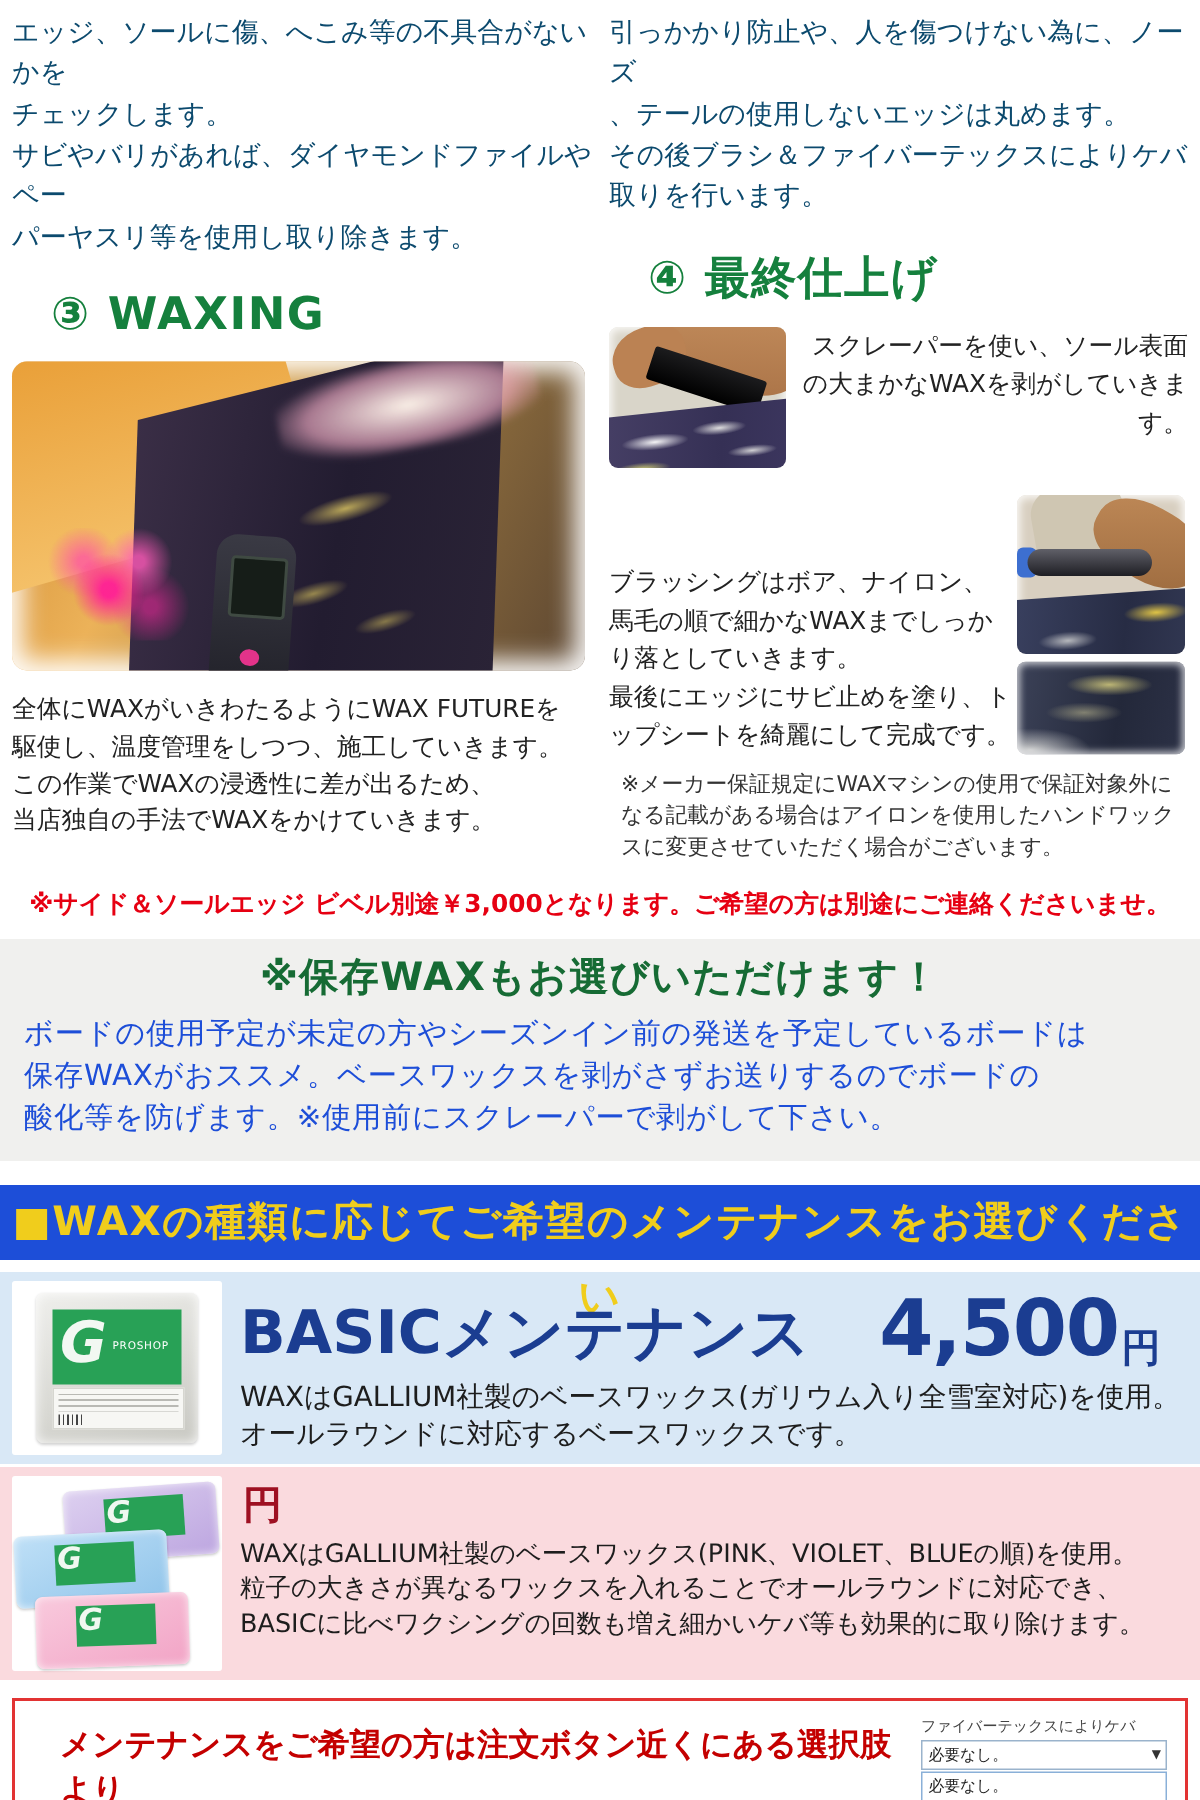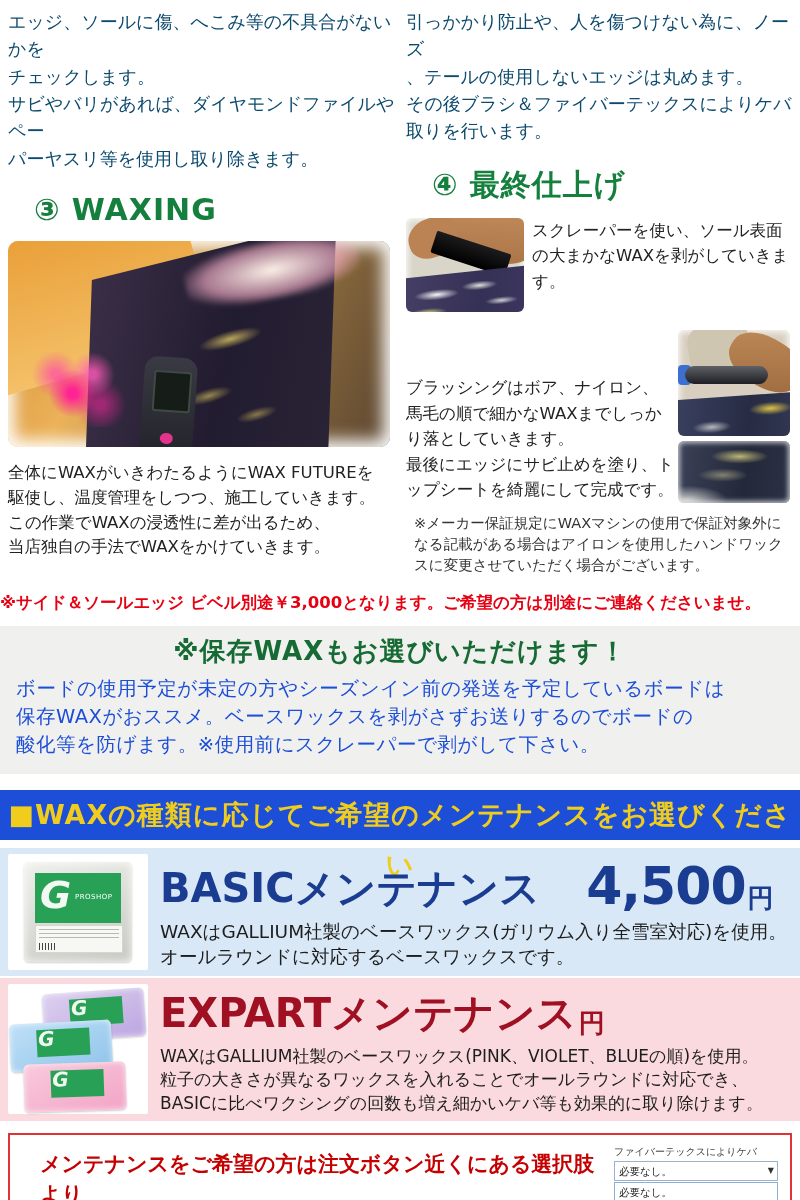--- a/index.html
+++ b/index.html
@@ -44,21 +44,21 @@
   .sc-arm{position:absolute;right:-12%;top:-18%;width:78%;height:62%;background:linear-gradient(160deg,#c89261,#a97246);border-radius:42%;transform:rotate(22deg);}
   .sc-hand{position:absolute;left:2%;top:0;width:42%;height:42%;background:#bb8253;border-radius:50% 40% 50% 40%;transform:rotate(-18deg);}
   .sc-blade{position:absolute;left:22%;top:26%;width:66%;height:24%;background:linear-gradient(180deg,#1c1c1e,#000);transform:rotate(18deg);border-radius:2px;}
   .sc-board{position:absolute;left:-6%;bottom:-10%;width:115%;height:52%;transform:rotate(-6deg);
     background:
       radial-gradient(ellipse 30px 7px at 28% 40%, rgba(255,255,255,.95), transparent 75%),
       radial-gradient(ellipse 24px 6px at 60% 30%, rgba(250,250,245,.85), transparent 75%),
       radial-gradient(ellipse 26px 6px at 20% 75%, rgba(230,230,120,.85), transparent 75%),
       radial-gradient(ellipse 22px 5px at 75% 65%, rgba(245,245,240,.8), transparent 75%),
       linear-gradient(100deg,#474066,#353055 60%,#3d3760);}
-  .scrape-text{font-size:16.5px;line-height:1.55;color:#222;width:266px;}
+  .scrape-text{font-size:16.5px;line-height:1.55;color:#222;width:266px;text-align:right;}
 
   .brush-row{display:flex;margin-top:18px;align-items:flex-end;}
   .brush-text{width:270px;font-size:16.5px;line-height:1.55;color:#222;white-space:pre-line;}
   .brush-pics{margin-left:2px;width:114px;}
   .photo-brushing{position:relative;width:112px;height:106px;border-radius:6px;overflow:hidden;background:#d8cfc0;box-shadow:inset 0 0 6px 2px rgba(255,255,255,.85);}
   .br-wall{position:absolute;left:10%;top:-6%;width:55%;height:55%;background:#cfc6b2;border-radius:30%;transform:rotate(-10deg);}
   .br-arm{position:absolute;right:-14%;top:8%;width:70%;height:46%;background:linear-gradient(150deg,#c08a58,#9c6a3e);border-radius:45%;transform:rotate(30deg);}
   .br-roller{position:absolute;left:6%;top:34%;width:74%;height:17%;background:linear-gradient(180deg,#606068,#1e1e24);border-radius:9px;}
   .br-grip{position:absolute;left:0;top:33%;width:12%;height:19%;background:#3d6fd0;border-radius:4px;}
   .br-board{position:absolute;left:-4%;bottom:-8%;width:112%;height:46%;transform:rotate(-4deg);
@@ -69,21 +69,21 @@
   .photo-closeup{position:relative;width:112px;height:62px;margin-top:5px;border-radius:6px;overflow:hidden;
     background:
       radial-gradient(ellipse 40px 10px at 55% 25%, rgba(225,215,130,.8), transparent 72%),
       radial-gradient(ellipse 34px 9px at 40% 55%, rgba(200,195,150,.55), transparent 75%),
       radial-gradient(ellipse 50px 18px at 8% 95%, rgba(235,235,230,.8), transparent 80%),
       linear-gradient(100deg,#3c4258,#23283a 60%,#2c3146);
     box-shadow:inset 0 0 5px 2px rgba(255,255,255,.7);}
   .warranty-note{margin-top:10px;padding-left:8px;font-size:14.5px;line-height:1.45;color:#333;width:382px;}
 
   
-  .bevel-notice{margin-top:16px;text-align:left;font-size:16.5px;font-weight:bold;color:#e60012;}
+  .bevel-notice{margin-top:16px;text-align:center;font-size:16.5px;font-weight:bold;color:#e60012;}
   .storage{margin-top:12px;background:#f0f0ee;padding:8px 0 14px;}
   .storage-heading{text-align:center;font-size:26px;font-weight:bold;color:#166b34;letter-spacing:1px;}
   .storage-body{margin-top:6px;padding:0 16px;font-size:19.5px;line-height:1.45;color:#1d4ed8;white-space:pre-line;letter-spacing:.5px;}
 
   .banner{margin-top:16px;height:50px;line-height:50px;background:#1d4ed8;text-align:center;
     color:#f0cd1c;font-size:27px;font-weight:bold;letter-spacing:1px;}
 
   
   .plan{display:flex;align-items:flex-start;margin-top:8px;padding:6px 0;}
   .plan-basic{background:#d9e8f6;}
@@ -238,21 +238,20 @@
         </div>
       </div>
       <div class="bag bag-pink">
         <div class="bag-label">
           <span class="bag-g">G</span>
         </div>
       </div>
     </div>
     <div class="plan-main">
       <div class="plan-title">
-        <span class="plan-name">EXPARTメンテナンス</span>
         <span class="plan-unit">円</span>
       </div>
       <div class="plan-desc">WAXはGALLIUM社製のベースワックス(PINK、VIOLET、BLUEの順)を使用。
 粒子の大きさが異なるワックスを入れることでオールラウンドに対応でき、
 BASICに比べワクシングの回数も増え細かいケバ等も効果的に取り除けます。</div>
     </div>
   </div>
 
   <div class="order-box">
     <div class="order-heading">メンテナンスをご希望の方は注文ボタン近くにある選択肢より

